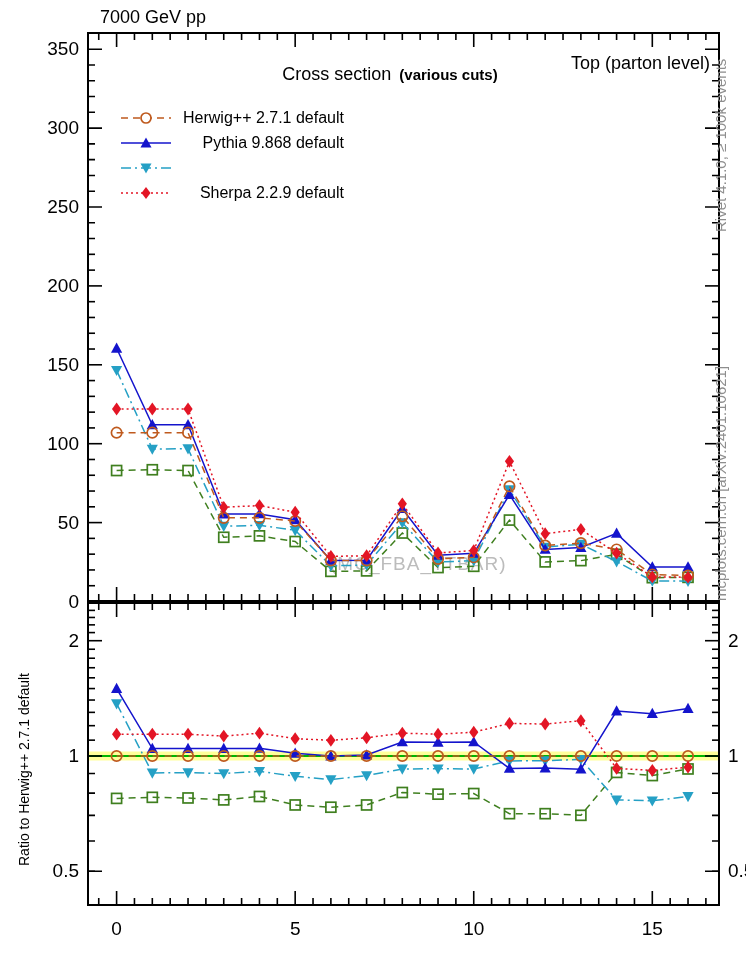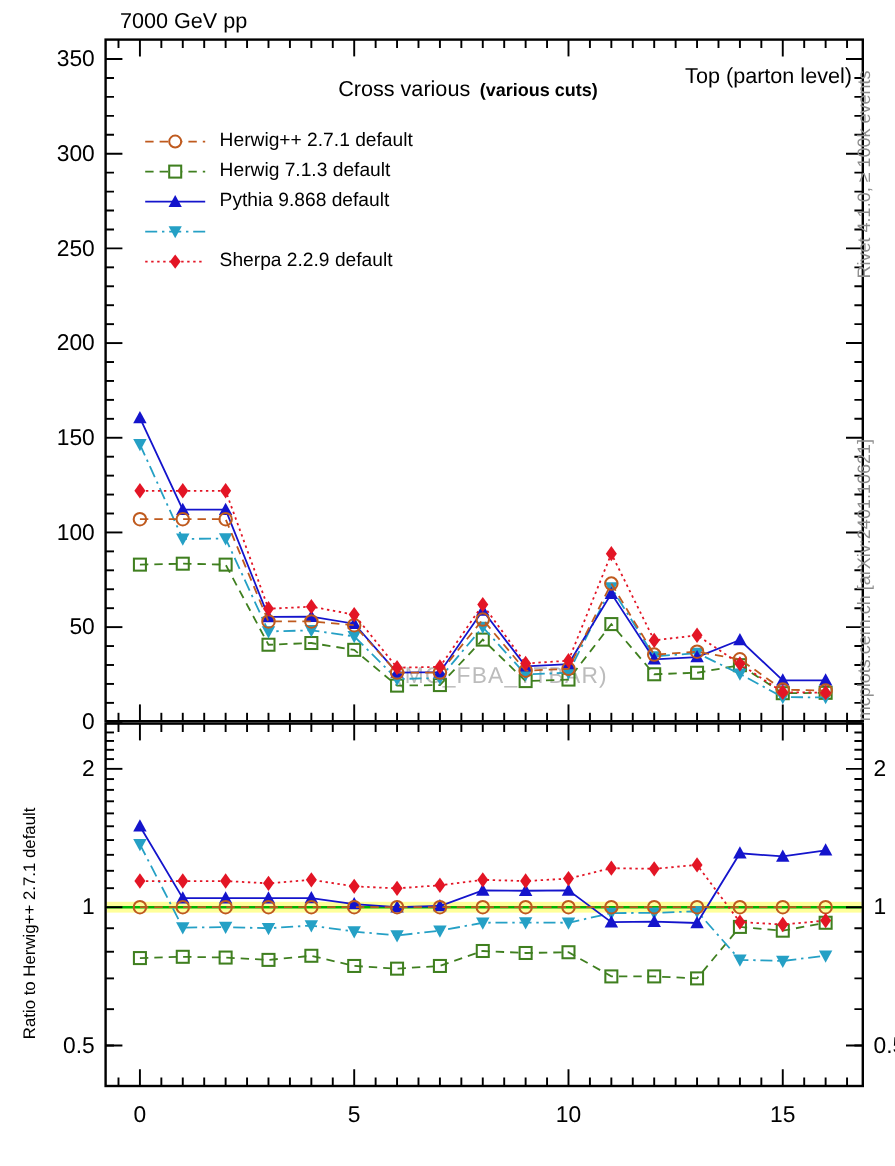--- a/index.html
+++ b/index.html
@@ -6,21 +6,21 @@
   #page{
     position:relative;width:746px;height:972px;background:#fff;overflow:hidden;
     font-family:"Liberation Sans", sans-serif;color:#000;border-radius:15px;
   }
   .abs{position:absolute;}
   .hdr{font-size:18px;z-index:2;}
   .title-main{font-size:18px;}
   .title-sub{font-size:15px;margin-left:8px;font-weight:bold;}
   #plot-title{z-index:2;text-align:center;}
   #legend{z-index:2;}
-  .lg-row{display:flex;align-items:center;height:25px;}
+  .lg-row{display:flex;align-items:center;height:25px;justify-content:space-between;}
   .lg-swatch{width:52px;height:16px;margin-right:11px;flex:0 0 auto;}
   .lg-label{font-size:16px;white-space:nowrap;}
   .vtext{
     transform:rotate(-90deg);transform-origin:top left;
     font-size:15px;color:#8e8e8e;white-space:nowrap;z-index:2;
   }
   #ratio-ylabel{
     transform:rotate(-90deg);transform-origin:top left;
     font-size:14px;color:#000;white-space:nowrap;z-index:2;
   }
@@ -490,37 +490,30 @@
       <path d="M 473.74 725.77517522205 L 478.34000000000003 732.17517522205 L 473.74 738.57517522205 L 469.14 732.17517522205 Z" fill="#e31525"></path>
       <path d="M 509.45399999999995 717.0704407992378 L 514.054 723.4704407992377 L 509.45399999999995 729.8704407992377 L 504.8539999999999 723.4704407992377 Z" fill="#e31525"></path>
       <path d="M 545.168 717.6184966050076 L 549.768 724.0184966050076 L 545.168 730.4184966050076 L 540.568 724.0184966050076 Z" fill="#e31525"></path>
       <path d="M 580.882 714.3569257016787 L 585.482 720.7569257016787 L 580.882 727.1569257016787 L 576.2819999999999 720.7569257016787 Z" fill="#e31525"></path>
       <path d="M 616.596 762.0291251081759 L 621.196 768.4291251081759 L 616.596 774.8291251081758 L 611.996 768.4291251081759 Z" fill="#e31525"></path>
       <path d="M 652.3100000000001 764.012544438382 L 656.9100000000001 770.4125444383819 L 652.3100000000001 776.8125444383819 L 647.71 770.4125444383819 Z" fill="#e31525"></path>
       <path d="M 688.024 760.7791530358257 L 692.624 767.1791530358257 L 688.024 773.5791530358257 L 683.424 767.1791530358257 Z" fill="#e31525"></path>
     </svg>
 
   <div id="plot-title" class="abs" style="left:150px;top:64px;width:480px;">
-    <span class="title-main">Cross various</span><span class="title-sub">(various cuts)</span>
+    <span class="title-main">Cross section</span><span class="title-sub">(various cuts)</span>
   </div>
 
   <div id="legend" class="abs" style="left:120px;top:105px;">
     <div class="lg-row">
       <svg class="lg-swatch" id="lg-svg-0" width="52" height="16">
           <line x1="1" y1="8" x2="51" y2="8" stroke="#bf5a1e" stroke-width="1.6" stroke-dasharray="7 5"></line>
           <circle cx="26" cy="8" r="5" fill="#fff" stroke="#bf5a1e" stroke-width="1.7"></circle>
         </svg>
       <span class="lg-label">Herwig++ 2.7.1 default</span>
-    </div>
-    <div class="lg-row">
-      <svg class="lg-swatch" id="lg-svg-1" width="52" height="16">
-          <line x1="1" y1="8" x2="51" y2="8" stroke="#3f7f1f" stroke-width="1.6" stroke-dasharray="7 5"></line>
-          <rect x="21" y="3" width="10" height="10" fill="#fff" stroke="#3f7f1f" stroke-width="1.7"></rect>
-        </svg>
-      <span class="lg-label">Herwig 7.1.3 default</span>
     </div>
     <div class="lg-row">
       <svg class="lg-swatch" id="lg-svg-2" width="52" height="16">
           <line x1="1" y1="8" x2="51" y2="8" stroke="#1414cc" stroke-width="1.6"></line>
           <path d="M 26 2.5 L 31.5 12.5 L 20.5 12.5 Z" fill="#1414cc"></path>
         </svg>
       <span class="lg-label">Pythia 9.868 default</span>
     </div>
     <div class="lg-row">
       <svg class="lg-swatch" id="lg-svg-3" width="52" height="16">

